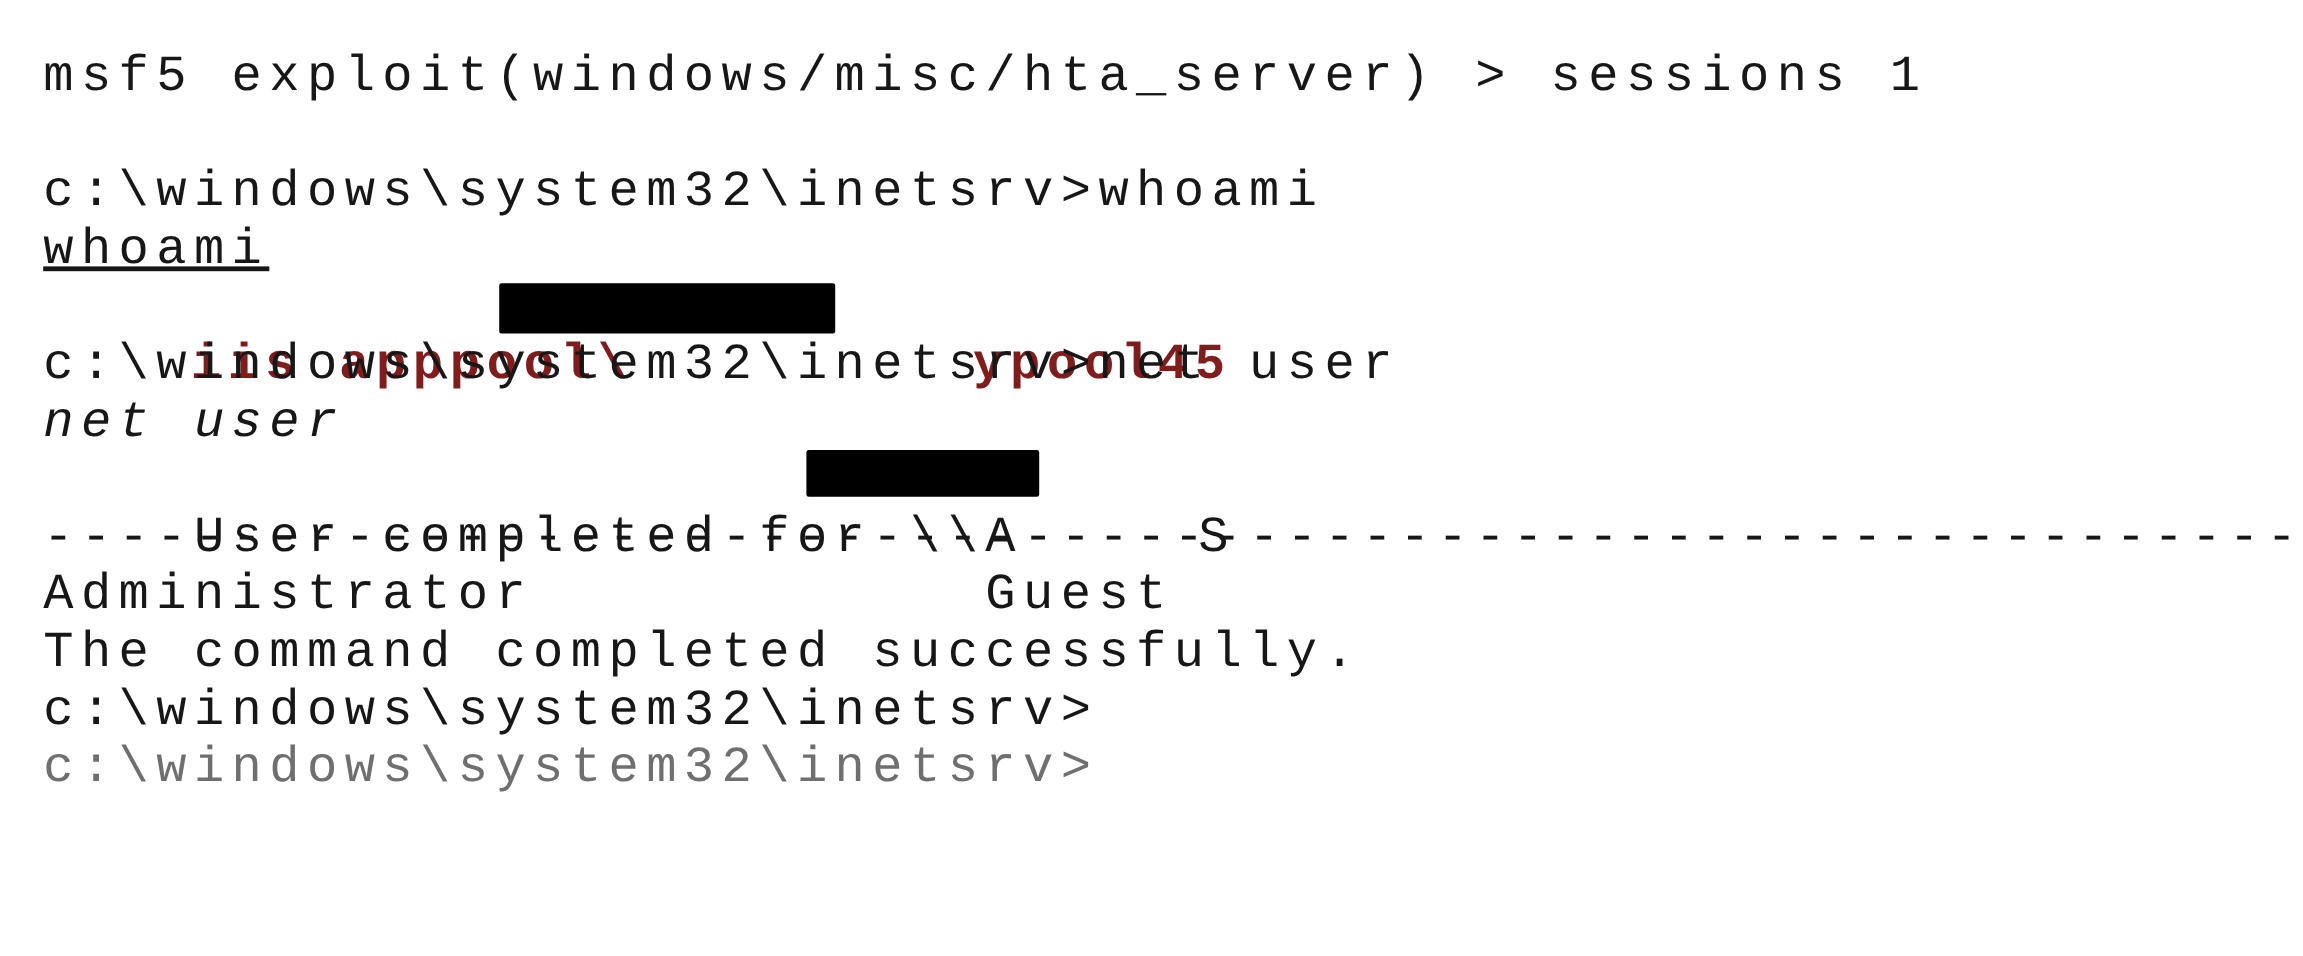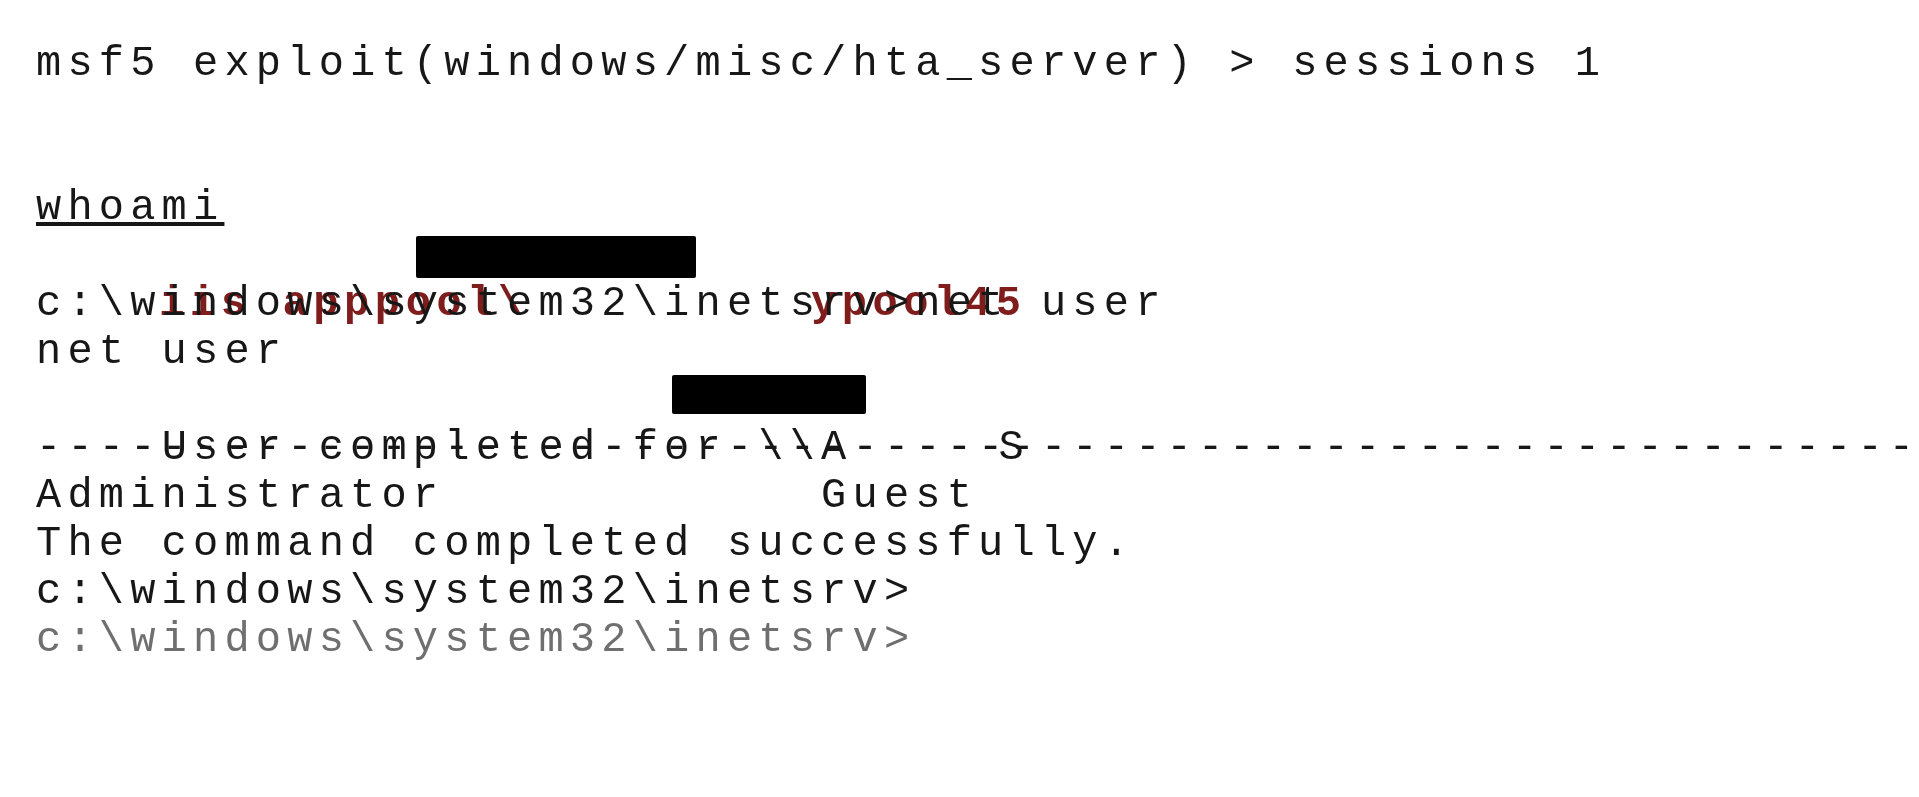--- a/index.html
+++ b/index.html
@@ -54,32 +54,33 @@
   }
 </style>
 </head>
 <body>
 
 <div id="terminal">
 
   <div class="line" style="top:40px;">msf5 exploit(windows/misc/hta_server) &gt; sessions 1</div>
 
 
+  <div class="line" style="top:136px;">c:\windows\system32\inetsrv&gt;whoami</div>
 
   <div class="line" style="top:184px;text-decoration:underline;">whoami</div>
 
   <div class="line bold" style="top:232px;">
     <span class="seg">iis apppool\</span><span class="spacer-col" style="width:282px;"></span><span class="seg">ypool45</span>
   </div>
 
   <div class="redaction" style="left:416px; top:236px; width:280px; height:42px;"></div>
 
   <div class="line" style="top:280px;">c:\windows\system32\inetsrv&gt;net user</div>
 
-  <div class="line" style="top:328px;">net user</div>
+  <div class="line" style="top:328px;font-style:italic;">net user</div>
 
   <div class="line" style="top:376px;">
     <span class="seg">User completed for \\A</span><span class="spacer-col" style="width:146px;"></span><span class="seg">S</span>
   </div>
 
   <div class="redaction" style="left:672px; top:375px; width:194px; height:39px;"></div>
 
   <div class="line" style="top:424px; letter-spacing:6.2px;">-------------------------------------------------------------</div>
 
   <div class="line" style="top:472px;">Administrator            Guest</div>

